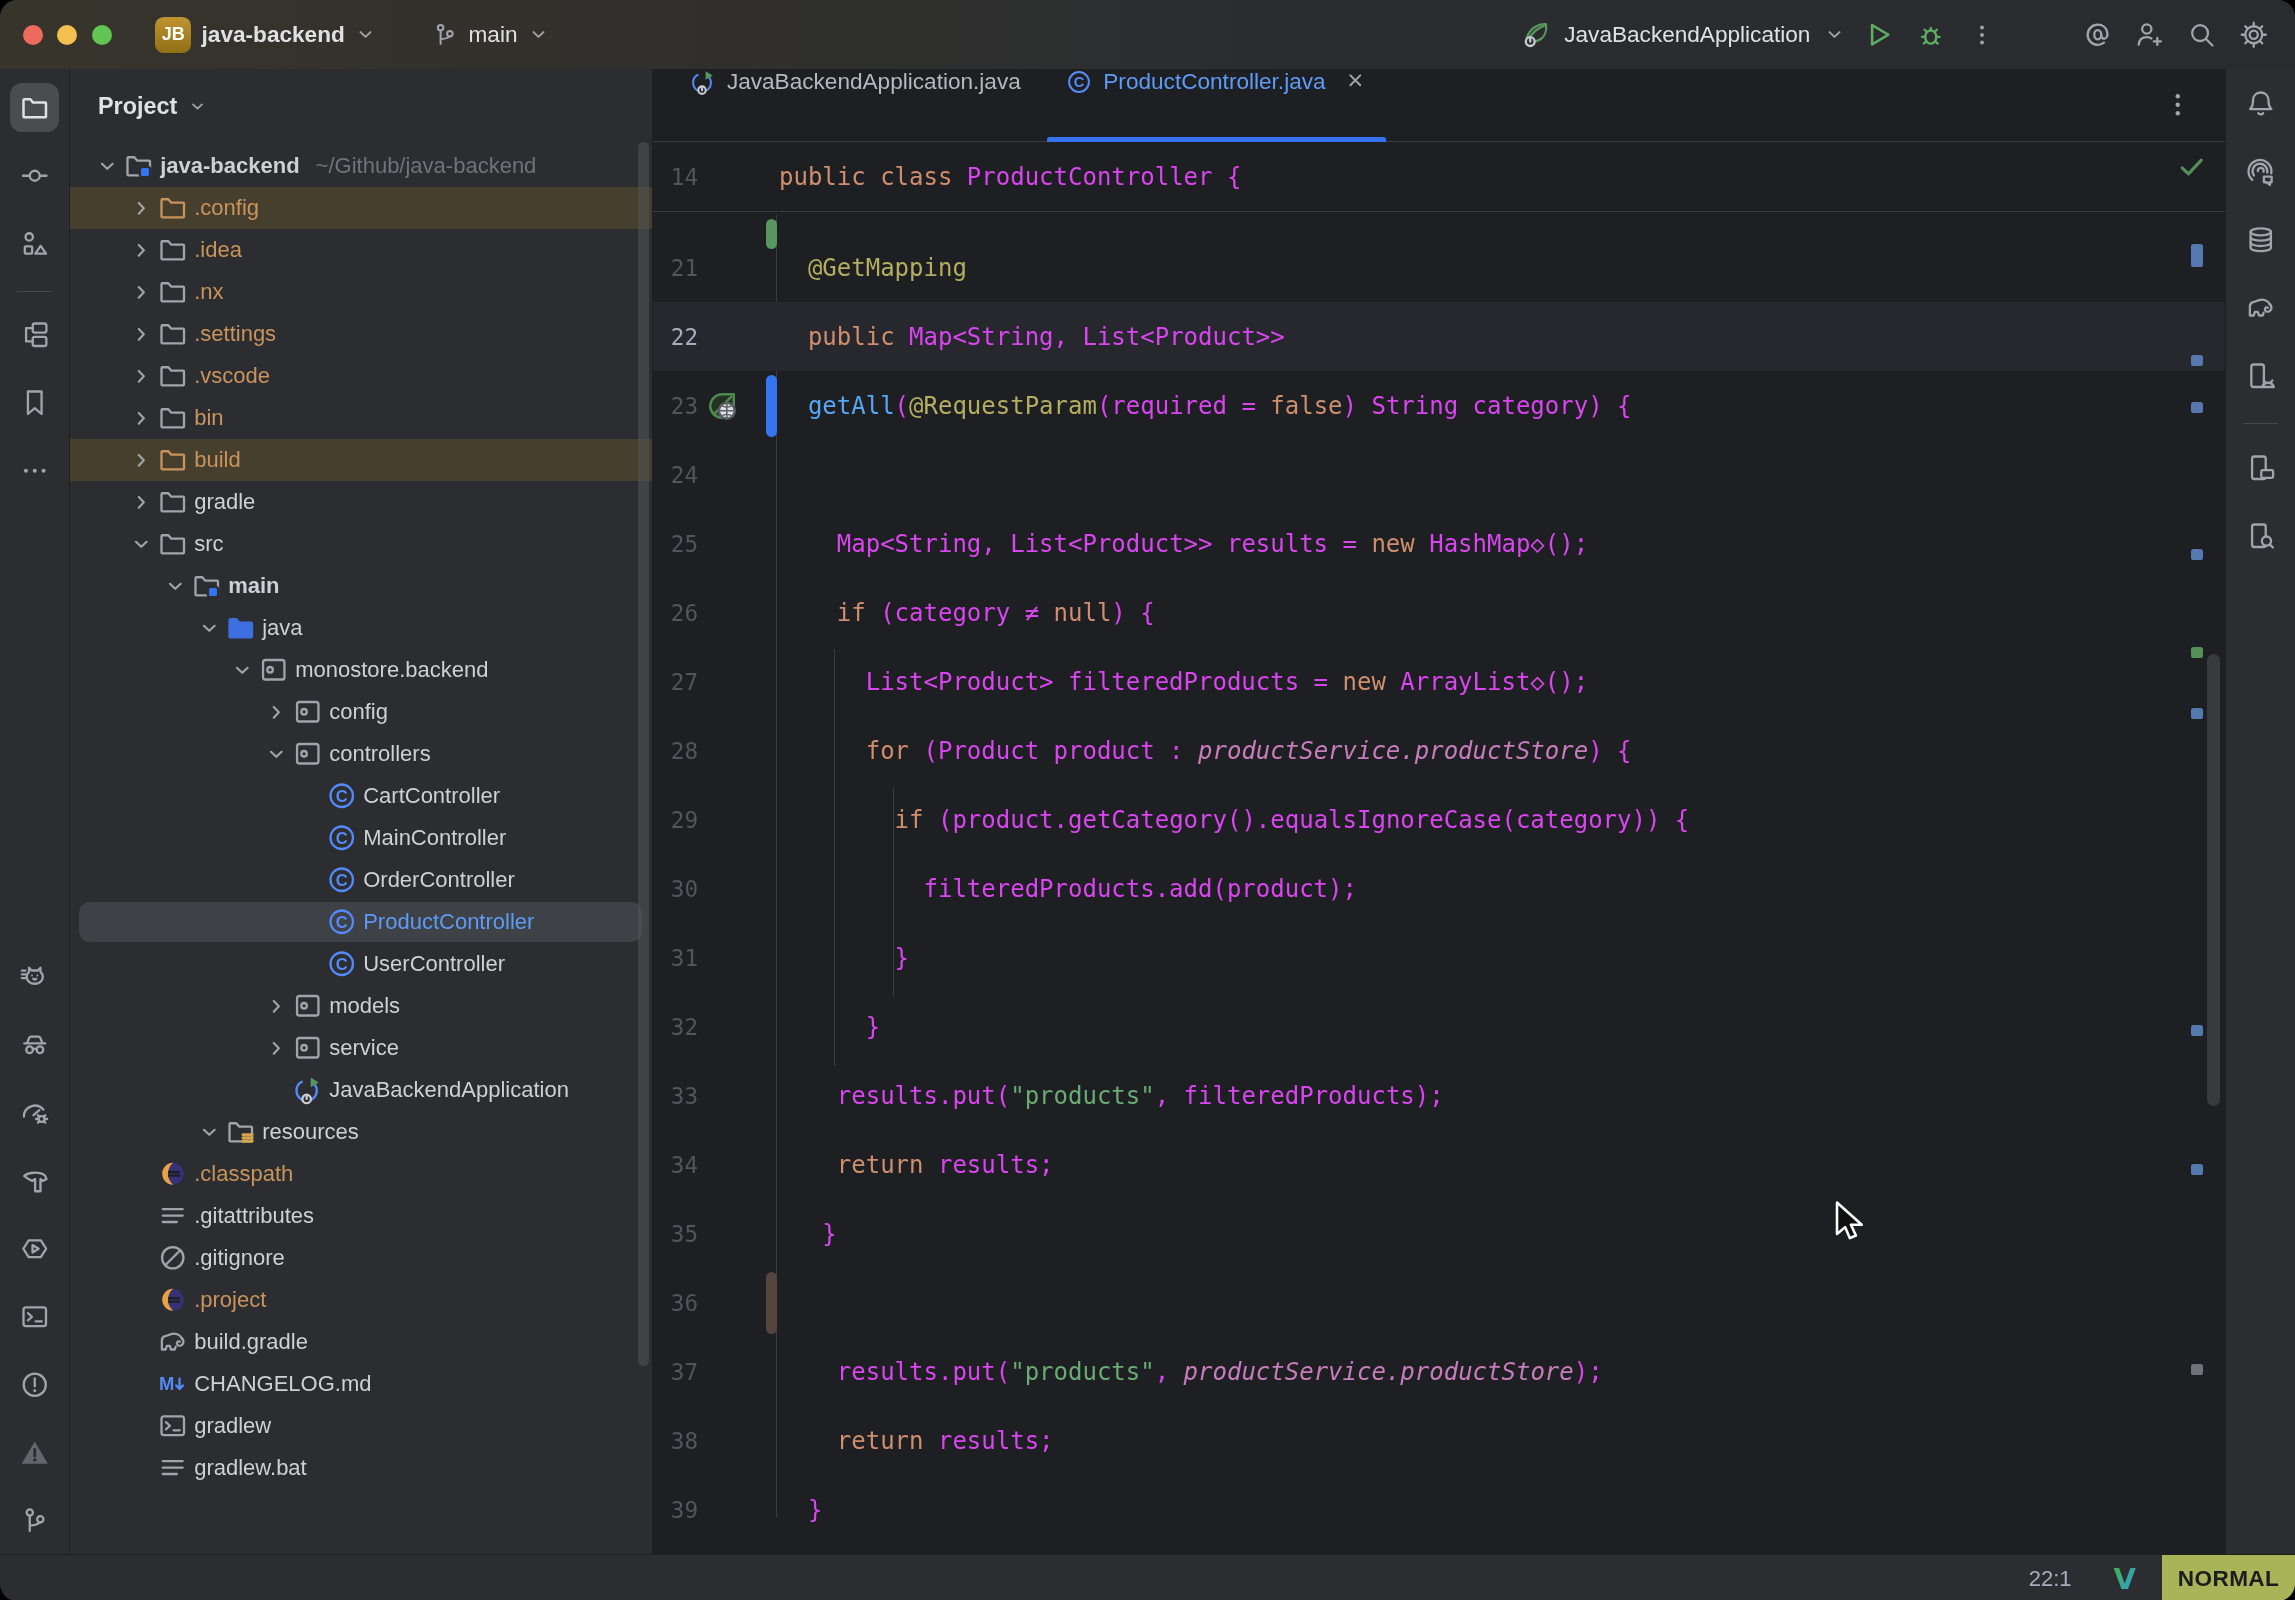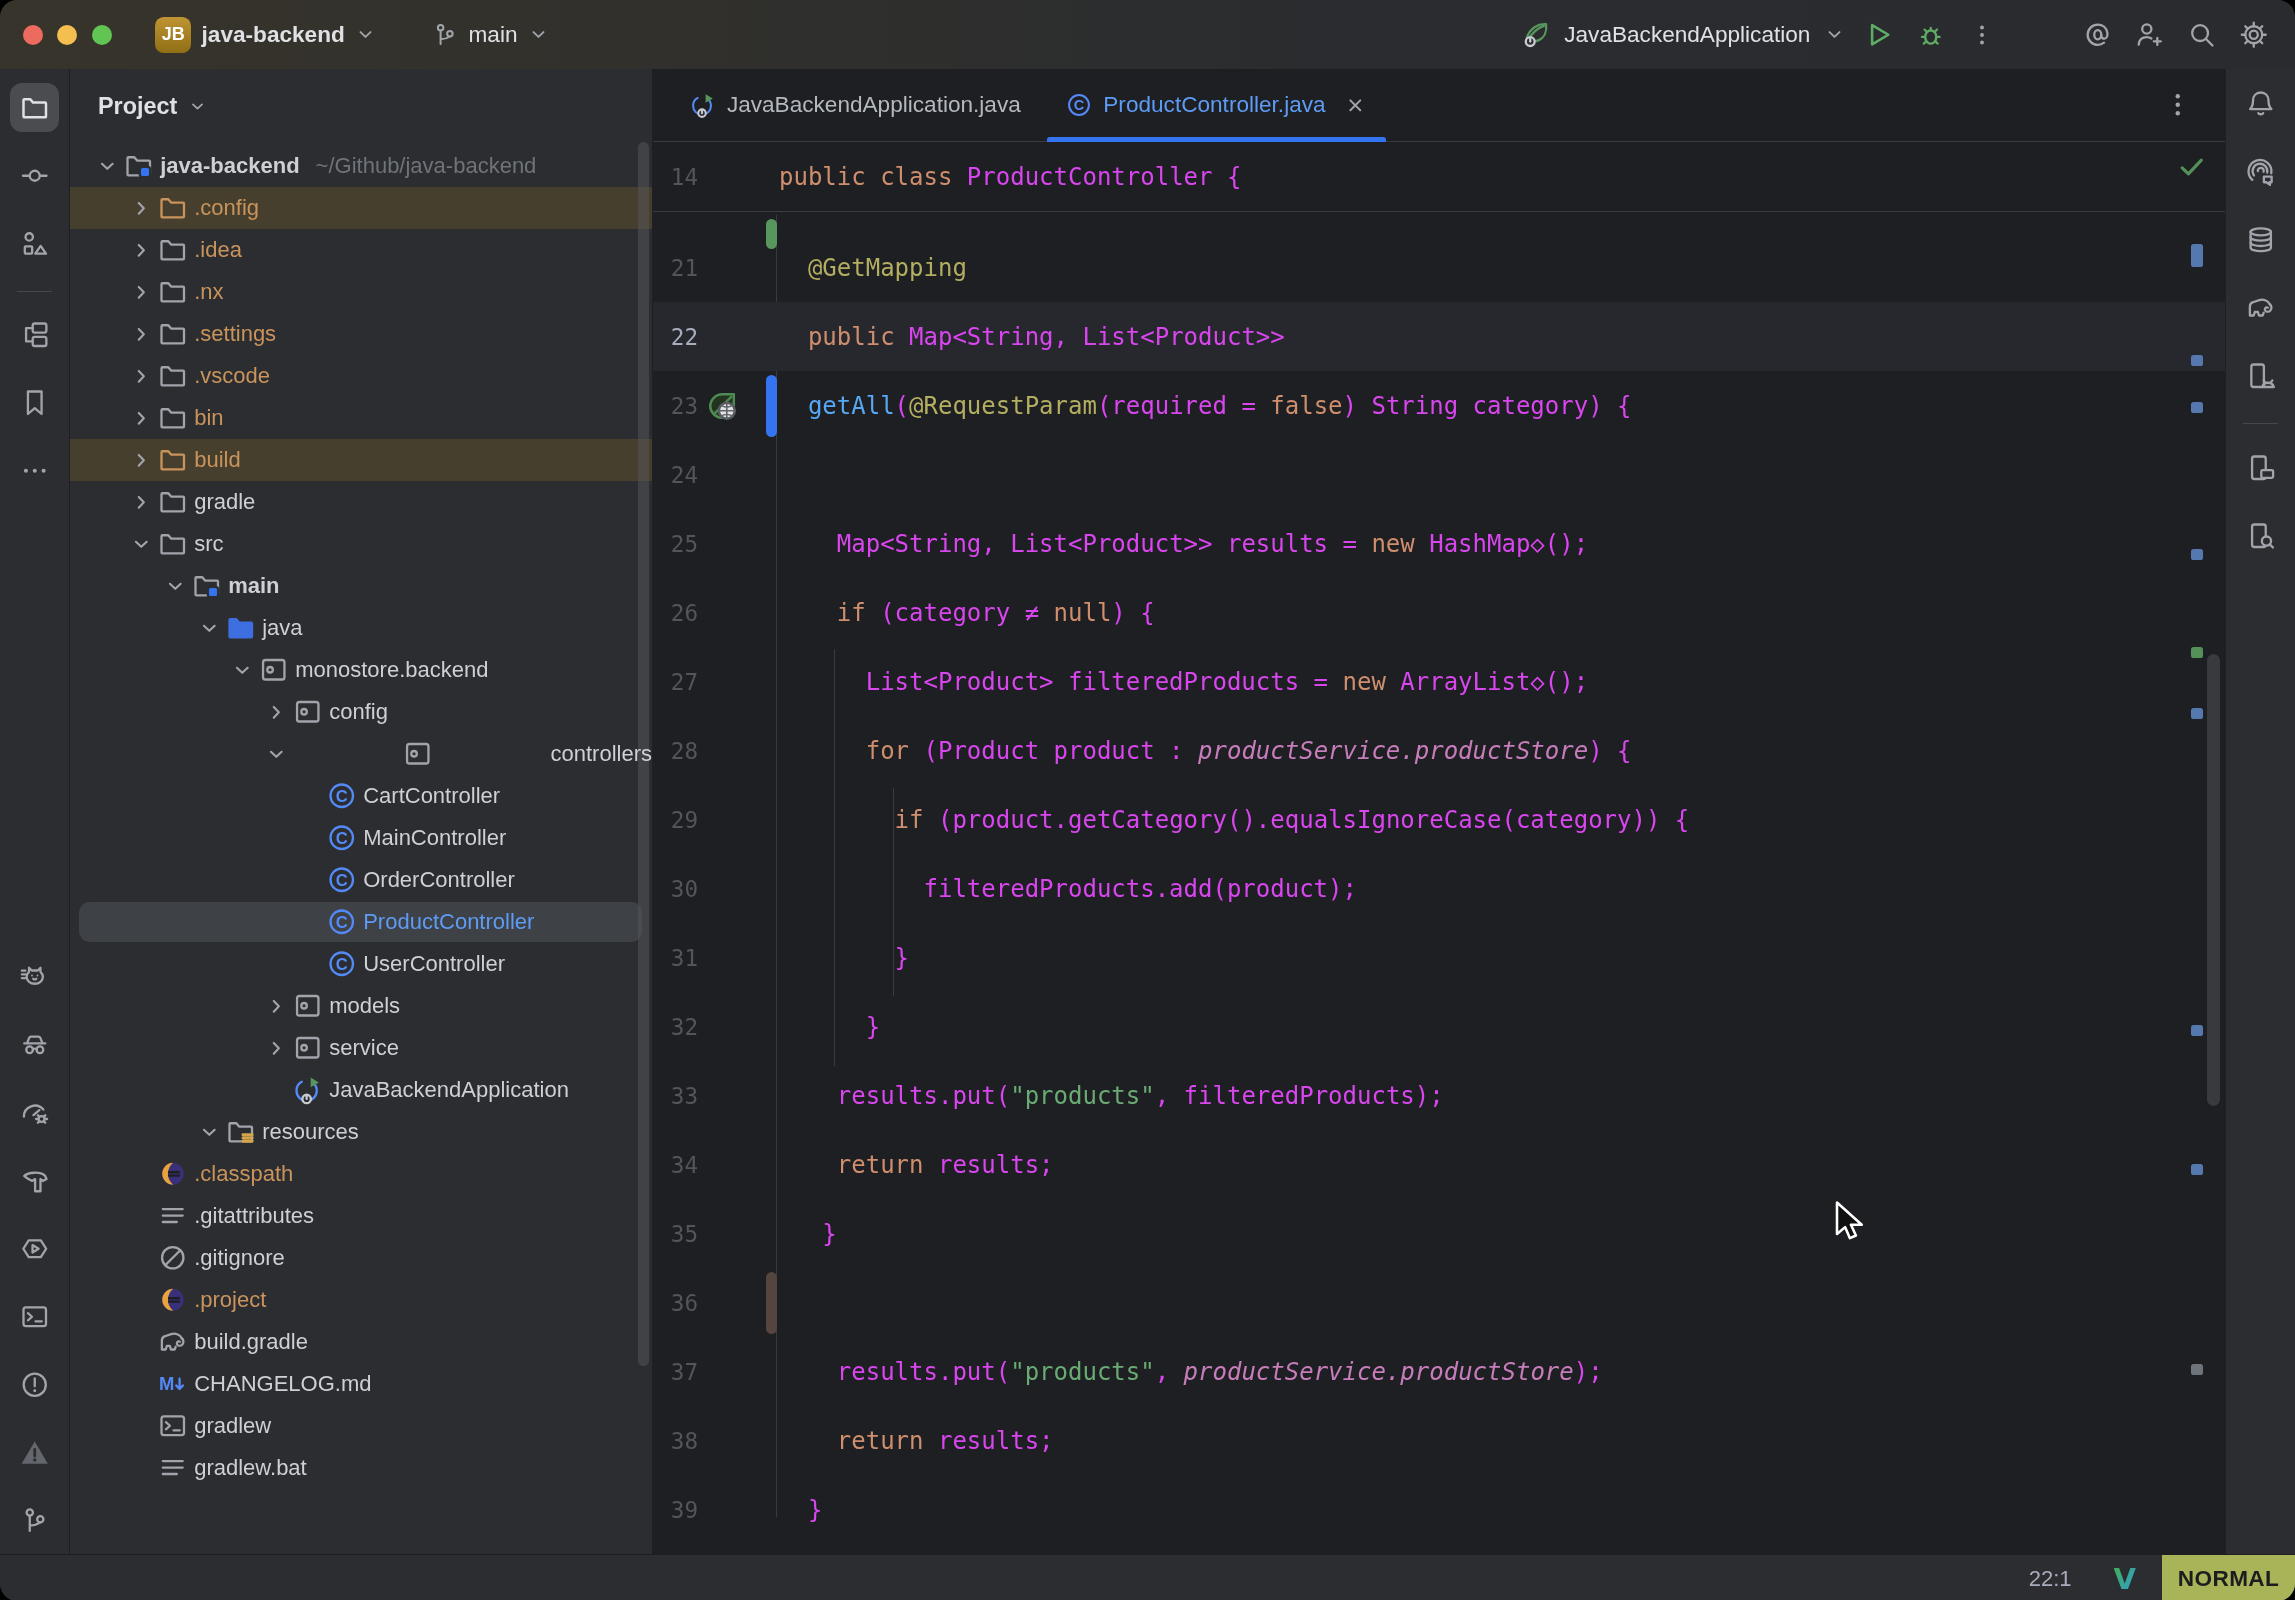--- a/index.html
+++ b/index.html
@@ -48,21 +48,21 @@
   .tlabel{z-index:1;}
   .tsub{color:#6F737A;margin-left:16px;z-index:1;}
   .ign-row{background:#473F2D;}
   .sel-row::before{content:'';position:absolute;top:0.9px;bottom:0.9px;left:8.7px;right:10.4px;background:#3E4145;border-radius:10.4px;}
   .t-ignored{color:#C9945C;}
   .t-selected{color:#5E9BF5;}
   .tree-sb{position:absolute;right:3.5px;top:73px;width:10.4px;height:1224px;background:#55585C;opacity:.5;border-radius:5.2px;}
   
   .editor{flex:1;display:flex;flex-direction:column;background:#1E1F22;min-width:0;}
   .tabbar{height:72px;display:flex;align-items:stretch;padding-left:14px;position:relative;border-bottom:0.9px solid #393B40;flex:none;}
-  .tab{display:flex;align-items:center;gap:11.3px;padding:0 22.6px;font-size:22.6px;color:#B4B8BF;position:relative;}
+  .tab{display:flex;gap:11.3px;padding:0 22.6px;font-size:22.6px;color:#B4B8BF;position:relative;}
   .tab.active{color:#5E9BF5;}
   .tab .ticon{width:26px;height:26px;display:inline-flex;}
   .tab .ticon svg{width:100%;height:100%;}
   .tab-close{width:22.6px;height:22.6px;margin-left:7px;display:inline-flex;}
   .tab-close svg{width:100%;height:100%;}
   .tab-underline{position:absolute;left:3.5px;right:3.5px;bottom:-0.9px;height:5.2px;background:#3574F0;border-radius:2.6px 2.6px 0 0;}
   .tab-kebab{position:absolute;right:33px;top:21px;width:29.5px;height:29.5px;}
   .tab-kebab svg{width:100%;height:100%;}
   .ed-content{flex:1;position:relative;overflow:hidden;}
   .crow{height:69px;display:flex;align-items:center;position:relative;font-family:"DejaVu Sans Mono",monospace;font-size:24px;color:#BCBEC4;}
@@ -508,21 +508,21 @@
               </svg>
             </span>
             <span class="ticon">
               <svg viewBox="0 0 16 16" fill="none" stroke="#A1A4AB" stroke-width="1.25" stroke-linecap="round" stroke-linejoin="round">
                 <rect x="2.2" y="2.7" width="11.6" height="10.6" rx="1.3"></rect>
                 <circle cx="6" cy="8" r="1.5"></circle>
               </svg>
             </span>
             <span class="tlabel">config</span>
           </div>
-          <div class="trow" style="padding-left: 195px; justify-content: space-between;">
+          <div class="trow" style="padding-left: 195px;">
             <span class="chev">
               <svg viewBox="0 0 16 16" fill="none" stroke="#A1A4AB" stroke-width="1.5" stroke-linecap="round" stroke-linejoin="round">
                 <path d="M4.2 6.2 8 9.8l3.8-3.6"></path>
               </svg>
             </span>
             <span class="ticon">
               <svg viewBox="0 0 16 16" fill="none" stroke="#A1A4AB" stroke-width="1.25" stroke-linecap="round" stroke-linejoin="round">
                 <rect x="2.2" y="2.7" width="11.6" height="10.6" rx="1.3"></rect>
                 <circle cx="6" cy="8" r="1.5"></circle>
               </svg>

